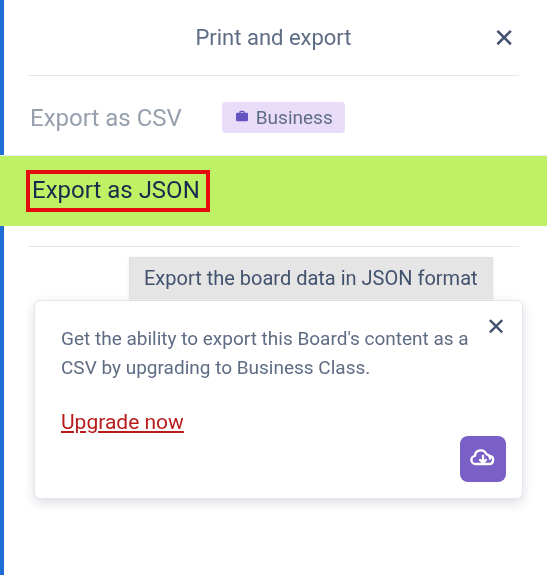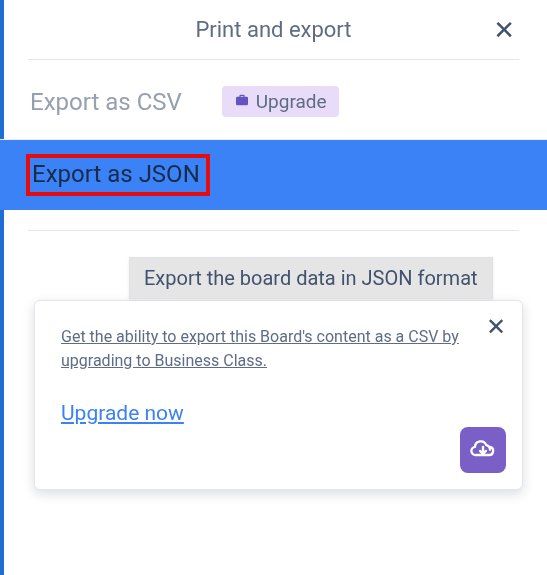--- a/index.html
+++ b/index.html
@@ -18,21 +18,21 @@
     background: #1f6ed4;
   }
   .panel {
     padding: 0 26px 0 26px;
   }
   .header {
     display: flex;
     align-items: center;
     justify-content: center;
     position: relative;
-    height: 60px;
+    height: 76px;
     border-bottom: 1px solid #e4e6ea;
     margin: 0 2px 18px 2px;
   }
   .header-title {
     font-size: 22px;
     color: #5e6c84;
     font-weight: 400;
   }
   .header-close {
     position: absolute;
@@ -74,21 +74,21 @@
     font-size: 16px;
   }
   .highlight-box {
     border: 4px solid #e40c0c;
     display: inline-block;
     padding: 2px 6px 4px 2px;
     margin-left: -4px;
   }
   .json-row {
     position: relative;
-    background: #3b82f6;
+    background: #bef264;
     margin: 0 -26px;
     padding: 6px 24px 6px 26px;
     border-top: 1px solid #eef0f2;
   }
   .json-row .menu-item { margin-bottom: 0; }
   .tooltip {
     position: absolute;
     top: 257px;
     left: 129px;
     background: #e5e5e5;
@@ -125,29 +125,28 @@
     cursor: pointer;
     line-height: 1;
   }
   .card-title {
     font-size: 23px;
     font-weight: 600;
     color: #172b4d;
     margin-bottom: 14px;
   }
   .card-desc {
-    font-size: 16px;
+    font-size: 19px;
     color: #5e6c84;
     line-height: 1.5;
     margin-bottom: 28px;
-    text-decoration: underline;
   }
   .card-link {
     font-size: 21px;
-    color: #3b82f6;
+    color: #b91c1c;
     text-decoration: underline;
     cursor: pointer;
   }
   .cloud-btn {
     position: absolute;
     right: 16px;
     bottom: 16px;
     width: 46px;
     height: 46px;
     background: #7a5fc7;
@@ -172,21 +171,21 @@
 
 
   <div class="menu-item disabled">
     <span>Export as CSV</span>
     <span class="upgrade-pill">
       <span class="pill-icon">
         <svg viewBox="0 0 24 24" width="16" height="16" fill="currentColor">
             <path d="M10 4h4a2 2 0 0 1 2 2v1h3a2 2 0 0 1 2 2v9a2 2 0 0 1-2 2H5a2 2 0 0 1-2-2V9a2 2 0 0 1 2-2h3V6a2 2 0 0 1 2-2zm0 3h4V6h-4v1z"></path>
           </svg>
       </span>
-      <span>Upgrade</span>
+      <span>Business</span>
     </span>
   </div>
 
   <div class="json-row">
     <div class="menu-item" style="margin-bottom:0;">
       <span class="highlight-box">
         <span>Export as JSON</span>
       </span>
     </div>
   </div>

